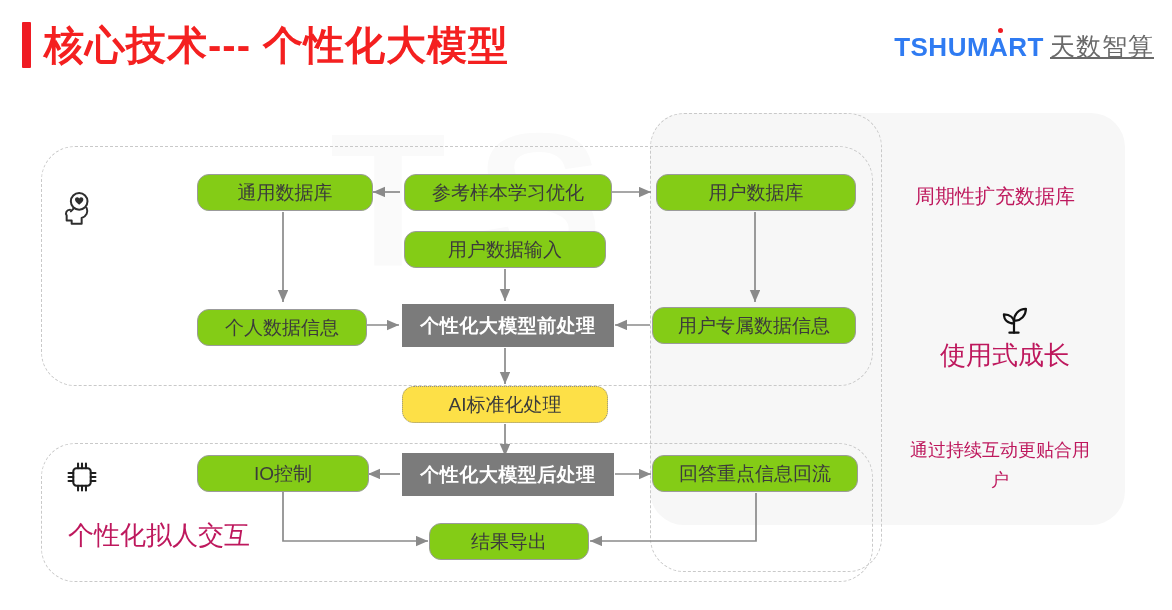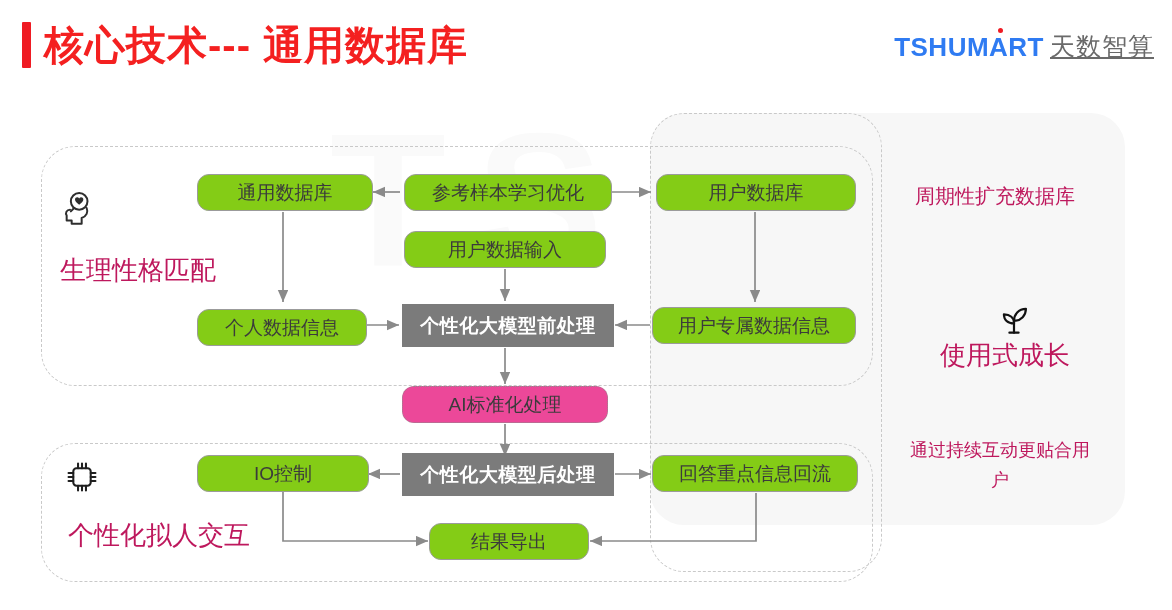--- a/index.html
+++ b/index.html
@@ -48,21 +48,21 @@
     position:absolute;
     display:flex;align-items:center;justify-content:center;
     box-sizing:border-box;
     font-size:19px;color:#3b3b3b;
     white-space:nowrap;
     background:#84cc16;
     border:1.4px solid #9b9b9b;
     border-radius:12px;
     height:37px;
   }
-  .node.dotted{border:1.6px dotted #8d8d8d;background:#ec4899;}
+  .node.dotted{border:1.6px dotted #8d8d8d;background:#fde047;}
   .node.solid-dark{
     background:#7b7b7b;border:none;border-radius:0;
     color:#ffffff;font-weight:bold;letter-spacing:0.5px;
   }
 
   
   .ftext{position:absolute;white-space:nowrap;color:#be185d;}
   .ftext.big{font-size:26px;}
   .ftext.mid{font-size:20px;}
   .ftext.small{font-size:18px;line-height:30px;text-align:center;white-space:normal;}
@@ -74,21 +74,21 @@
 </style>
 </head>
 <body>
 
 <div id="stage">
 
   <div class="wm">TS</div>
 
   <div class="title-wrap">
     <div class="title-bar"></div>
-    <div class="title-text">核心技术--- 通用数据库</div>
+    <div class="title-text">核心技术--- 个性化大模型</div>
   </div>
 
   <div class="logo">
     <div class="logo-en">
       <span>TSHUMART</span>
       <span class="logo-dot"></span>
     </div>
     <div class="logo-cn">天数智算</div>
   </div>
 
@@ -155,21 +155,20 @@
 
   <div class="icon" style="left:992px;top:296px;width:44px;height:44px;">
     <svg viewBox="0 0 48 48" width="44" height="44" fill="none" stroke="#111111" stroke-width="2.4" stroke-linecap="round" stroke-linejoin="round">
       <path d="M24 40 v-14"></path>
       <path d="M19 40 h10"></path>
       <path d="M24 27 C24 20 29 14 37 14 C37 21 32 27 24 27 Z"></path>
       <path d="M24 29 C24 24 20 20 13 20 C13 26 17 30 24 30 Z"></path>
     </svg>
   </div>
 
-  <div class="ftext big" style="left:60px;top:253px;">生理性格匹配</div>
 
   <div class="ftext big" style="left:68px;top:518px;">个性化拟人交互</div>
 
   <div class="ftext mid" style="left:915px;top:183px;">周期性扩充数据库</div>
 
   <div class="ftext big" style="left:940px;top:338px;">使用式成长</div>
 
   <div class="ftext small" style="left:905px;top:435px;width:190px;">通过持续互动更贴合用户</div>
 
   <div class="node" style="left:197px;top:174px;width:176px;">通用数据库</div>

